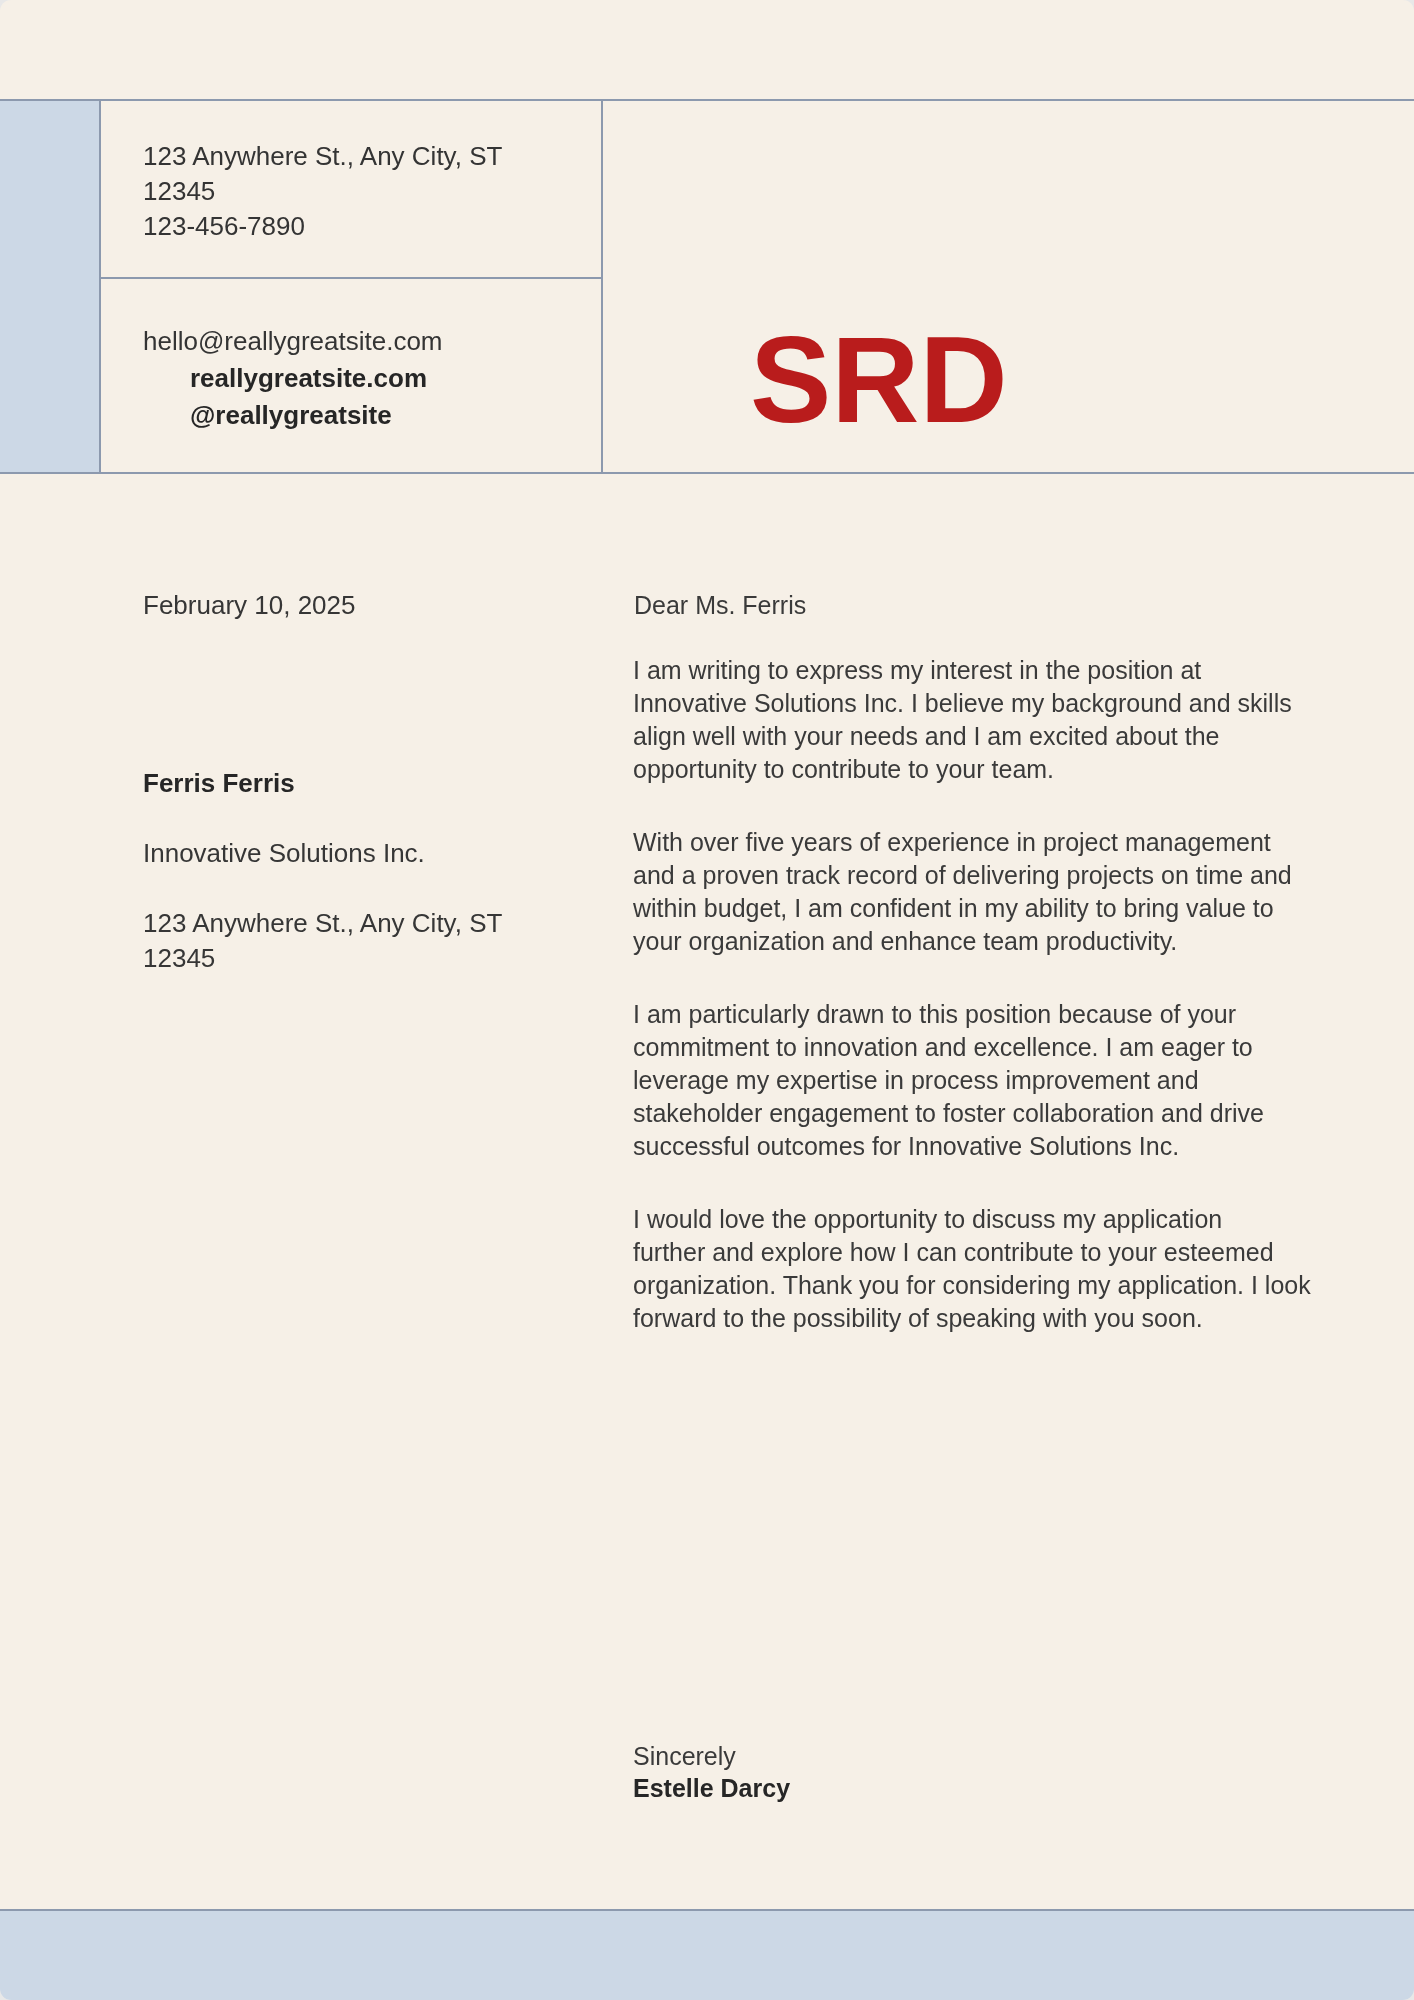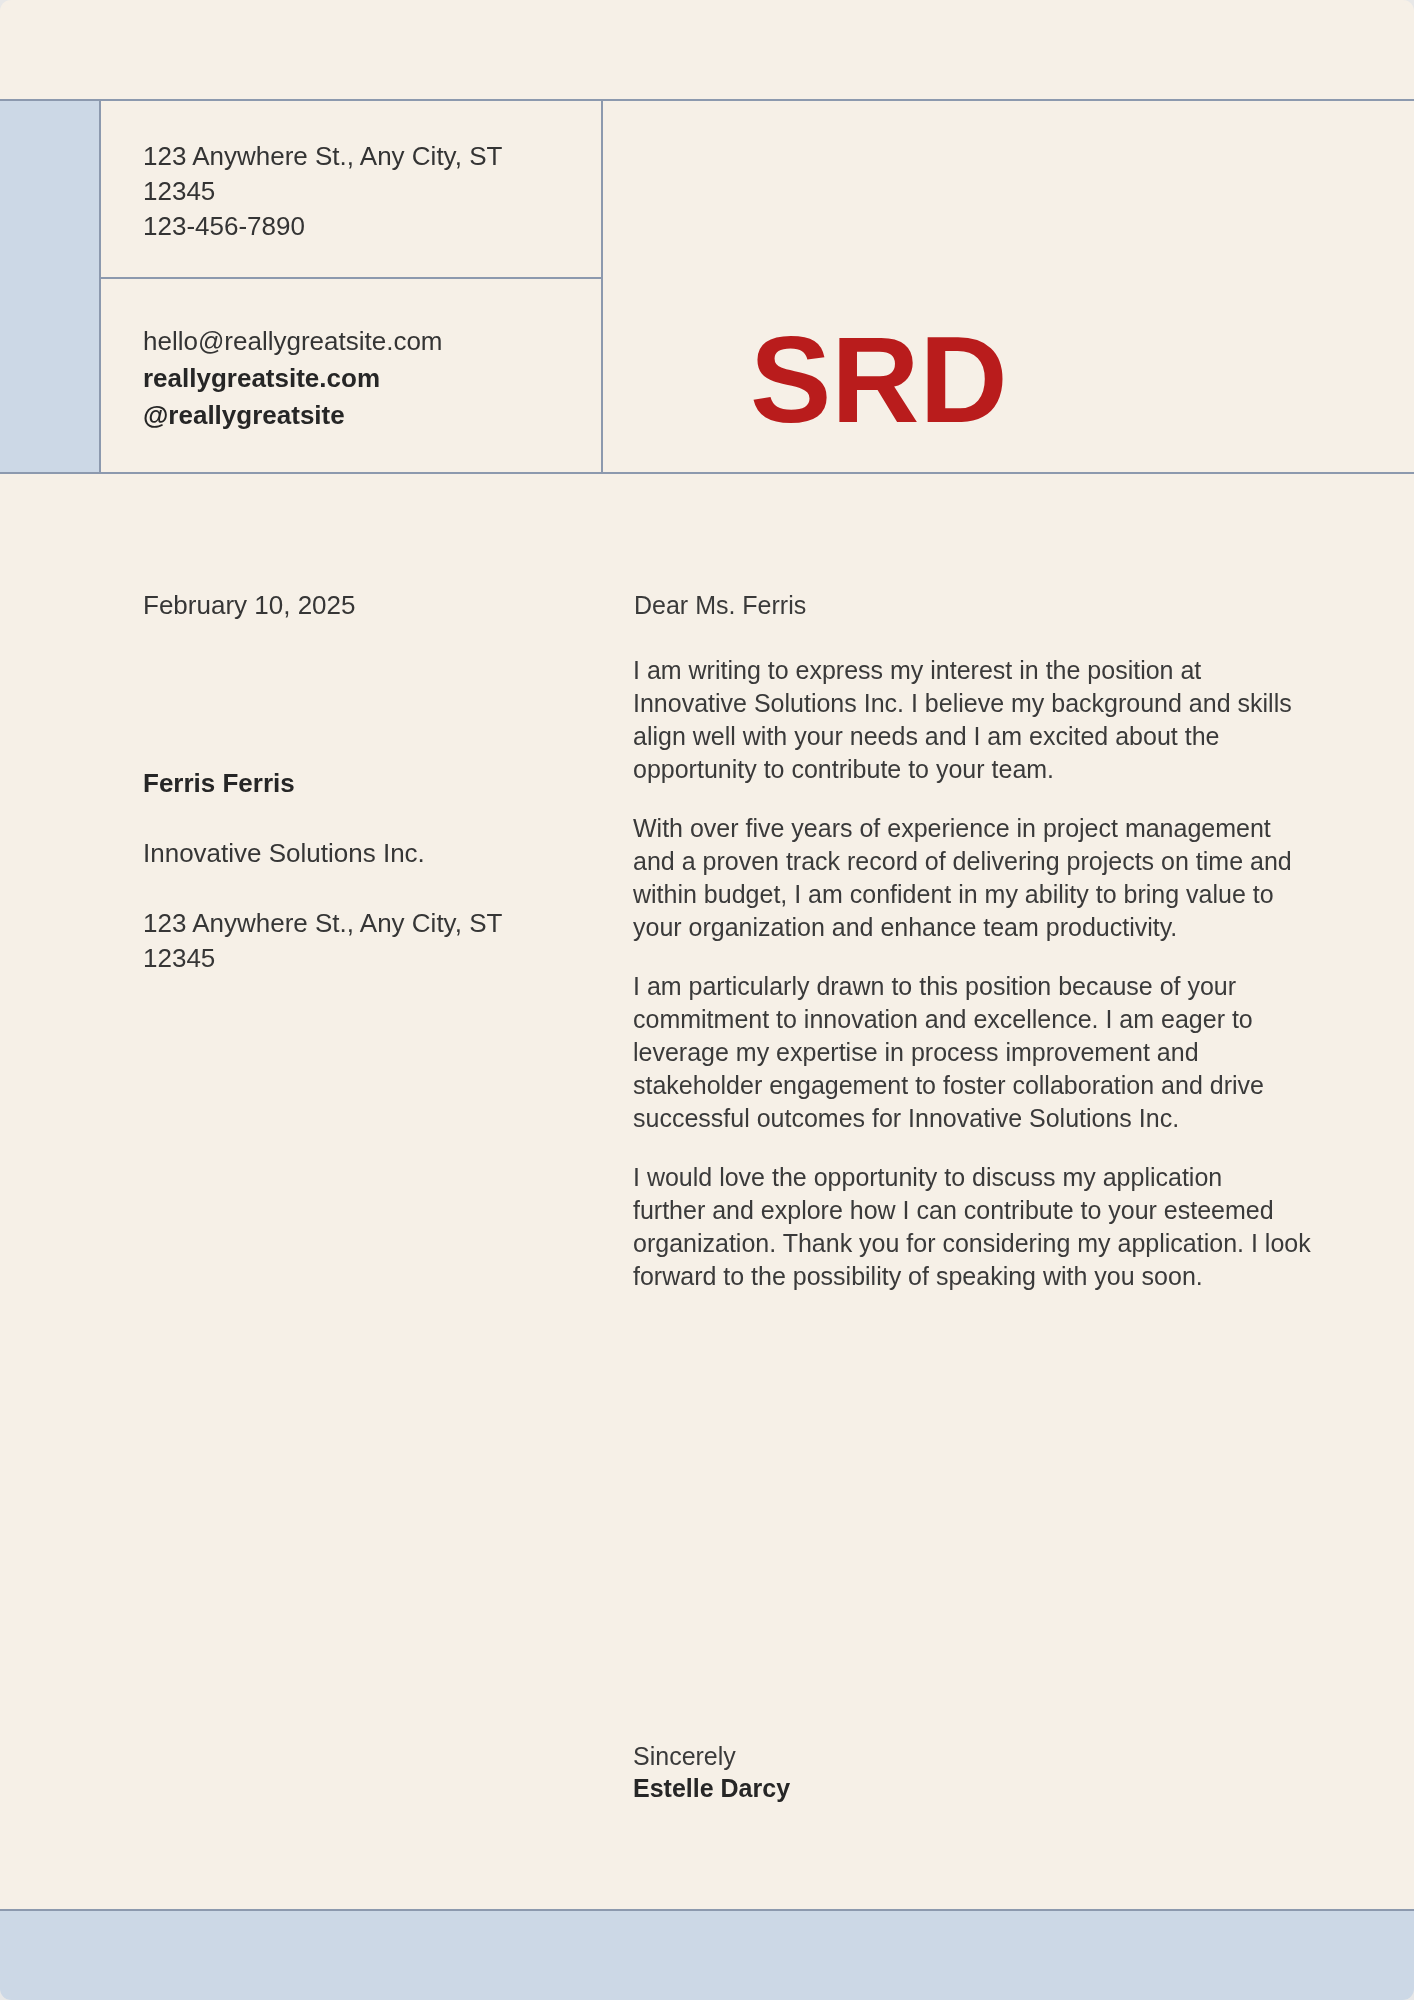--- a/index.html
+++ b/index.html
@@ -64,21 +64,21 @@
   }
   .contact-cell-bottom {
     height: 195px;
     box-sizing: border-box;
     border-top: 2px solid #8c99ae;
     padding: 44px 20px 0 42px;
     font-size: 26px;
     line-height: 37px;
     color: #343434;
   }
-  .bold-line { font-weight: 700; color: #262626; }
+  .bold-line { font-weight: 700; color: #262626; margin-left: 47px; }
 
   .logo {
     position: absolute;
     top: 218px;
     left: 710px;
     font-size: 122px;
     line-height: 1;
     font-weight: 700;
     letter-spacing: 0px;
     color: #b91c1c;
@@ -115,21 +115,21 @@
     width: 762px;
     font-size: 25px;
     line-height: 33px;
     color: #3a3a3a;
   }
   .greeting { margin: 1px; }
   .para {
     margin: 32px 0 0 0;
     white-space: pre-line;
   }
-  .para + .para { margin-top: 26px; }
+  .para + .para { margin-top: 40px; }
 
   .signature-block {
     position: absolute;
     left: 633px;
     top: 1740px;
     font-size: 25px;
     line-height: 32px;
     color: #3a3a3a;
   }
   .signature-name {

